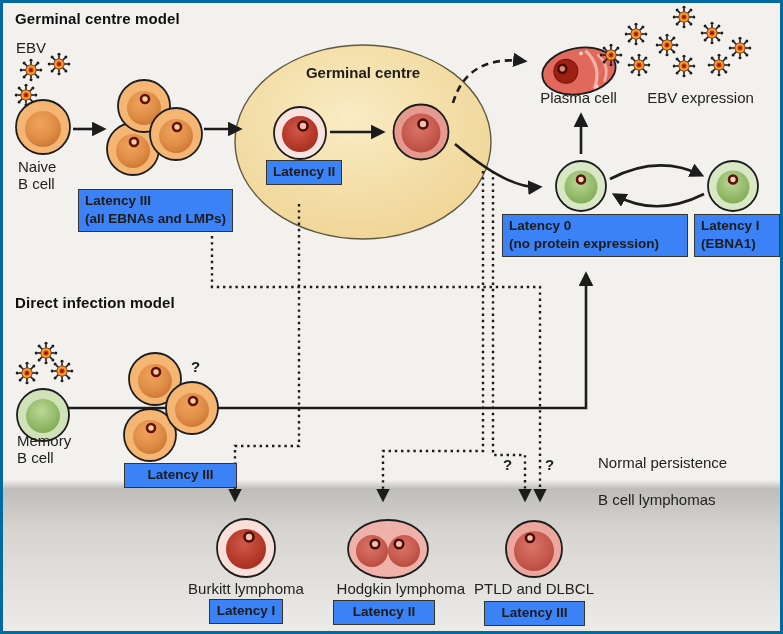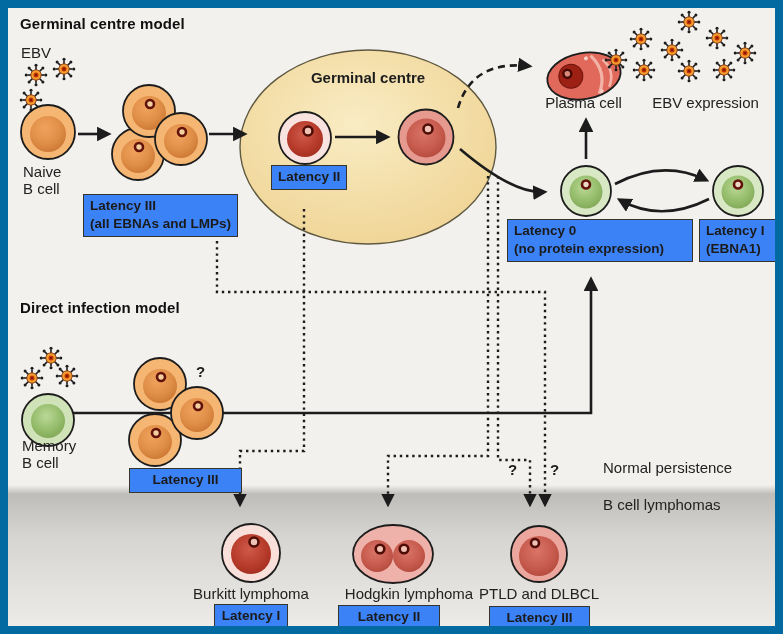--- a/index.html
+++ b/index.html
@@ -1,17 +1,17 @@
 <!DOCTYPE html>
 <html><head>
 <meta charset="utf-8">
 <style>
   html,body{margin:0;padding:0;background:#fff;font-family:"Liberation Sans",sans-serif;}
   .stage{position:relative;width:783px;height:634px;box-sizing:border-box;
-         border:8px solid #0369a1;background:#f2f1ee;overflow:hidden;}
+         border:3px solid #0369a1;background:#f2f1ee;overflow:hidden;}
   .zone-grad{position:absolute;left:0;right:0;top:477px;bottom:0;
          background:linear-gradient(180deg, rgba(197,195,191,0) 0px, #bfbdb9 9px, #d7d5d1 52px, #ecebe7 100%);}
   svg.layer{position:absolute;left:0;top:0;}
   .txt{position:absolute;color:#222;font-size:15px;line-height:1.16;white-space:pre-line;}
   .title{font-weight:700;font-size:15px;color:#101010;letter-spacing:.1px;}
   .semib{font-weight:700;color:#1d1d1d;}
   .ctr{text-align:center;}
   .rgt{text-align:left;}
   .lbox{position:absolute;background:#3b82f6;border:1.6px solid #35352b;
         padding:2px 6px 3px 6px;font-size:13.5px;font-weight:600;line-height:1.32;
@@ -251,19 +251,19 @@
   <div class="lbox ctr" style="left:121px;top:460px;width:113px;">Latency III</div>
   <div class="qmark" style="left:188px;top:355px;">?</div>
 
   <div class="txt rgt" style="left:595px;top:451px;width:175px;">Normal persistence</div>
   <div class="txt rgt" style="left:595px;top:488px;width:175px;">B cell lymphomas</div>
 
   <div class="qmark" style="left:500px;top:453px;">?</div>
   <div class="qmark" style="left:542px;top:453px;">?</div>
 
   <div class="txt ctr" style="left:166px;top:577px;width:154px;">Burkitt lymphoma</div>
-  <div class="txt ctr" style="left:324px;top:577px;width:154px;">Hodgkin lymphoma</div>
+  <div class="txt ctr" style="left:308px;top:577px;width:154px;text-align:right;">Hodgkin lymphoma</div>
   <div class="txt ctr" style="left:456px;top:577px;width:150px;">PTLD and DLBCL</div>
   <div class="lbox ctr" style="left:206px;top:596px;width:74px;">Latency I</div>
   <div class="lbox ctr" style="left:330px;top:597px;width:102px;">Latency II</div>
   <div class="lbox ctr" style="left:481px;top:598px;width:101px;">Latency III</div>
 
 </div>
 
 </body></html>

